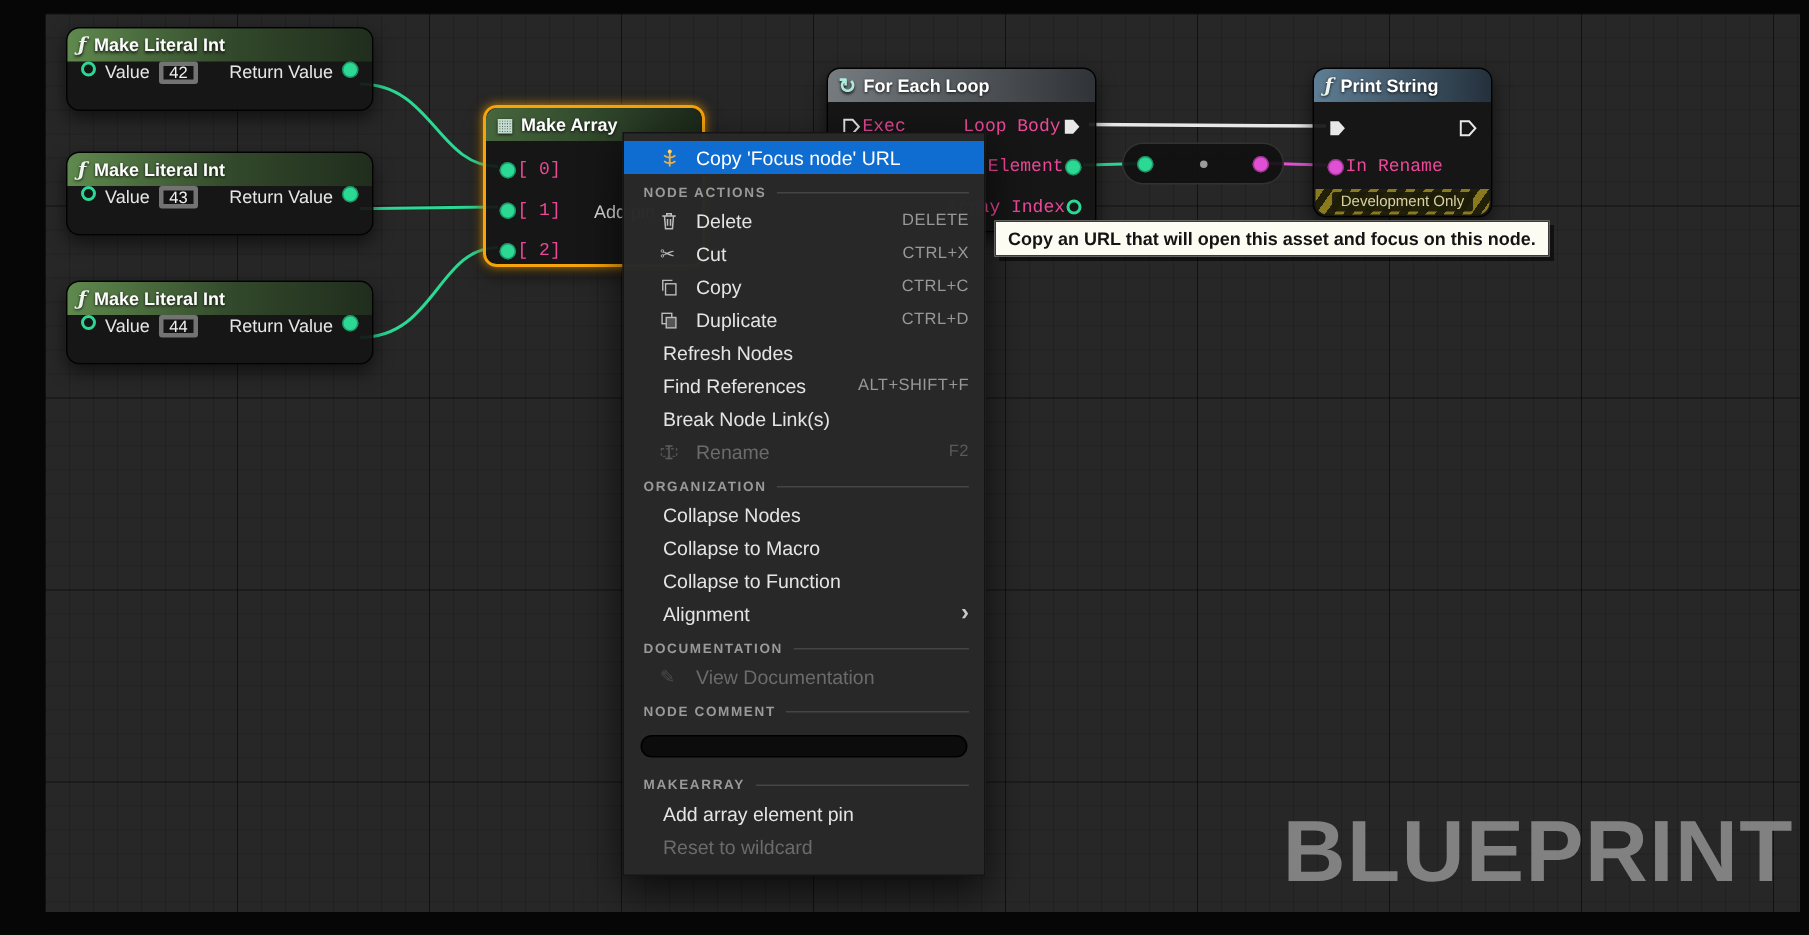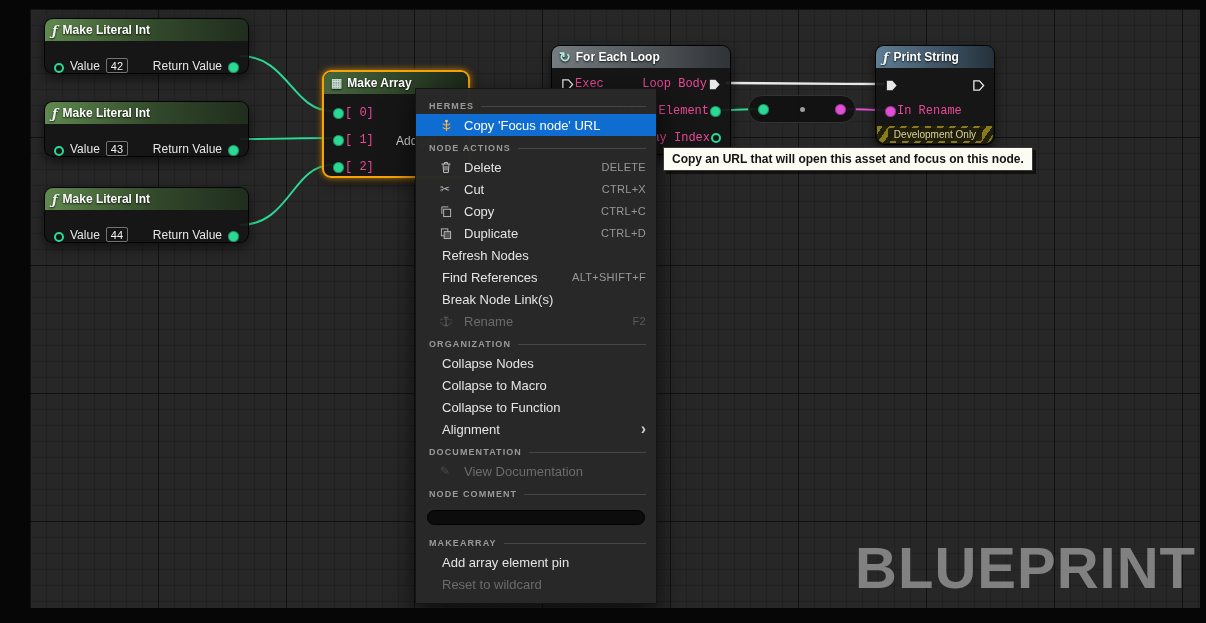--- a/index.html
+++ b/index.html
@@ -36,30 +36,30 @@
   .node.selected{border:2px solid var(--c-orange);box-shadow:0 0 7px rgba(247,163,10,0.8),0 5px 12px rgba(0,0,0,0.55);}
   .nhdr{height:22px;display:flex;align-items:center;gap:5px;padding:0 8px 0 7px;
     border-radius:8px 8px 0 0;font-size:12px;font-weight:bold;color:#fff;text-shadow:0 1px 2px rgba(0,0,0,0.85);}
   .hdr-green{background:linear-gradient(90deg,rgba(98,142,80,0.96) 0%,rgba(52,76,44,0.92) 55%,rgba(33,48,30,0.9) 100%);}
   .hdr-darkgreen{background:linear-gradient(90deg,rgba(72,106,62,0.96),rgba(29,43,27,0.92));}
   .hdr-gray{background:linear-gradient(90deg,rgba(122,128,132,0.96),rgba(50,54,58,0.92));}
   .hdr-blue{background:linear-gradient(90deg,rgba(98,130,154,0.96),rgba(37,51,63,0.92));}
   .fx-icon{font-family:"DejaVu Serif",serif;font-style:italic;font-weight:bold;font-size:13px;color:#eef4ee;}
   .loop-icon{font-size:14px;color:#aeeade;font-weight:bold;}
   .grid-icon{font-size:12px;color:#c4dcd0;}
-  .nrow{display:flex;align-items:flex-end;gap:6px;padding:0 9px;font-size:12px;color:#e6e6e6;}
+  .nrow{display:flex;align-items:flex-start;gap:6px;padding:0 9px;font-size:12px;color:#e6e6e6;}
   .lit-row{height:32px;}
   .spacer{flex:1;}
   .plabel{white-space:nowrap;}
   .pin{width:11px;height:11px;border-radius:50%;flex:none;}
   .pin-int{background:var(--c-int);box-shadow:inset 0 0 0 1px rgba(0,0,0,0.3);}
   .pin-hollow-int{width:10px;height:10px;border:2px solid var(--c-int);background:transparent;}
   .pin-string{background:var(--c-string);box-shadow:inset 0 0 0 1px rgba(0,0,0,0.3);}
   .pin-exec{display:inline-flex;flex:none;}
-  .value-box{min-width:22px;height:15px;padding:0 4px;border:1px solid #737373;border-radius:2px;
+  .value-box{min-width:22px;height:15px;padding:0 4px;border:3px solid #737373;border-radius:2px;
     background:#141414;color:#f2f2f2;font-size:11px;display:inline-flex;align-items:center;justify-content:center;}
   .prow{position:absolute;display:flex;align-items:center;gap:1px;font-size:12px;color:#ec4899;height:22px;white-space:nowrap;font-family:Liberation Mono, monospace;}
   .prow.left{left:9px;}
   .prow.right{right:9px;}
   .addpin-label{position:absolute;left:72px;top:62px;height:16px;font-size:12px;color:#d8d8d8;white-space:nowrap;}
   .dev-banner{position:absolute;left:1px;right:1px;bottom:1px;height:17px;border-radius:0 0 8px 8px;
     background:repeating-linear-gradient(-55deg,#8a7a1e 0 5px,#23200a 5px 10px);
     display:flex;align-items:center;justify-content:center;overflow:hidden;}
   .dev-banner .bt{background:rgba(30,28,10,0.95);color:#d8d2a2;font-size:10px;line-height:11px;padding:1px 6px;border-radius:2px;}
   .conv-node{position:absolute;left:748px;top:95px;width:108px;height:28px;border-radius:14px;
@@ -232,24 +232,20 @@
     <span class="pin pin-string"></span>
     <span class="plabel">In Rename</span>
   </div>
   <div class="dev-banner">
     <span class="bt">Development Only</span>
   </div>
 </div>
 
 <div class="cmenu">
 
-  <div class="msec">
-    <span class="msec-t">HERMES</span>
-    <span class="msec-line"></span>
-  </div>
   <div class="mi hl">
     <span class="mi-ic">
       <svg width="13" height="13" viewBox="0 0 14 14">
           <line x1="7" y1="3" x2="7" y2="13" stroke="#f5b13d" stroke-width="1.3"></line>
           <path d="M3 5 C5 7,9 7,11 5 M3 9 C5 11,9 11,11 9" stroke="#f5b13d" stroke-width="1.2" fill="none"></path>
           <circle cx="7" cy="2.2" r="1.4" fill="#ffd76a"></circle>
         </svg>
     </span>
     <span class="mi-label">Copy 'Focus node' URL</span>
   </div>

